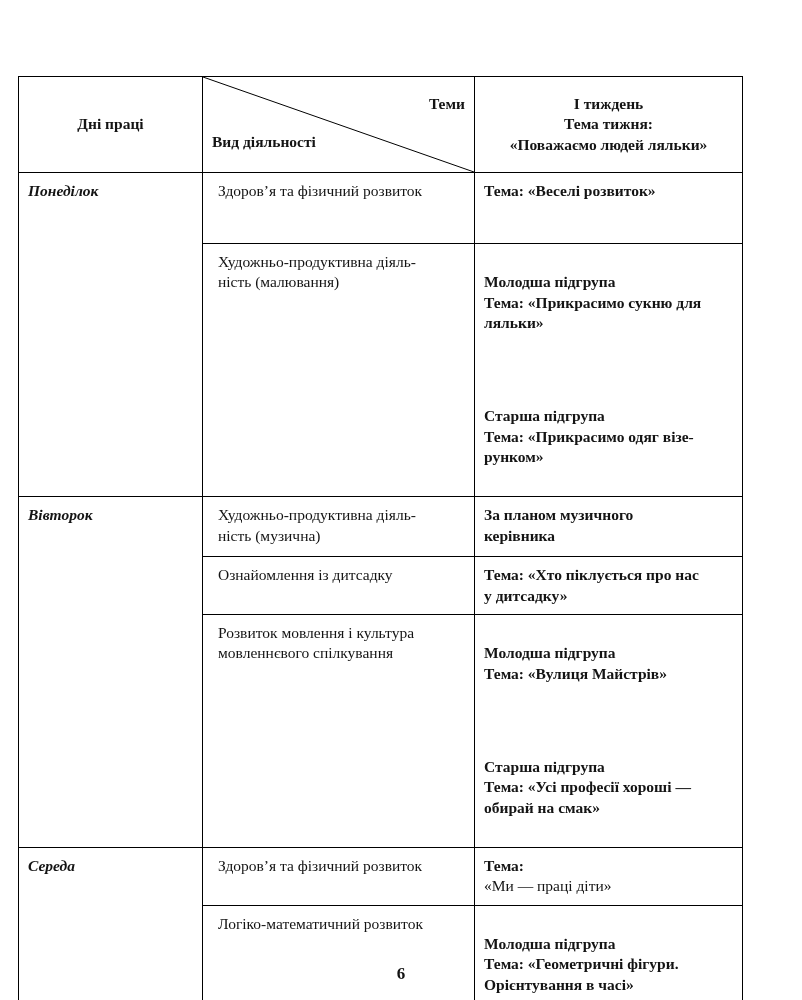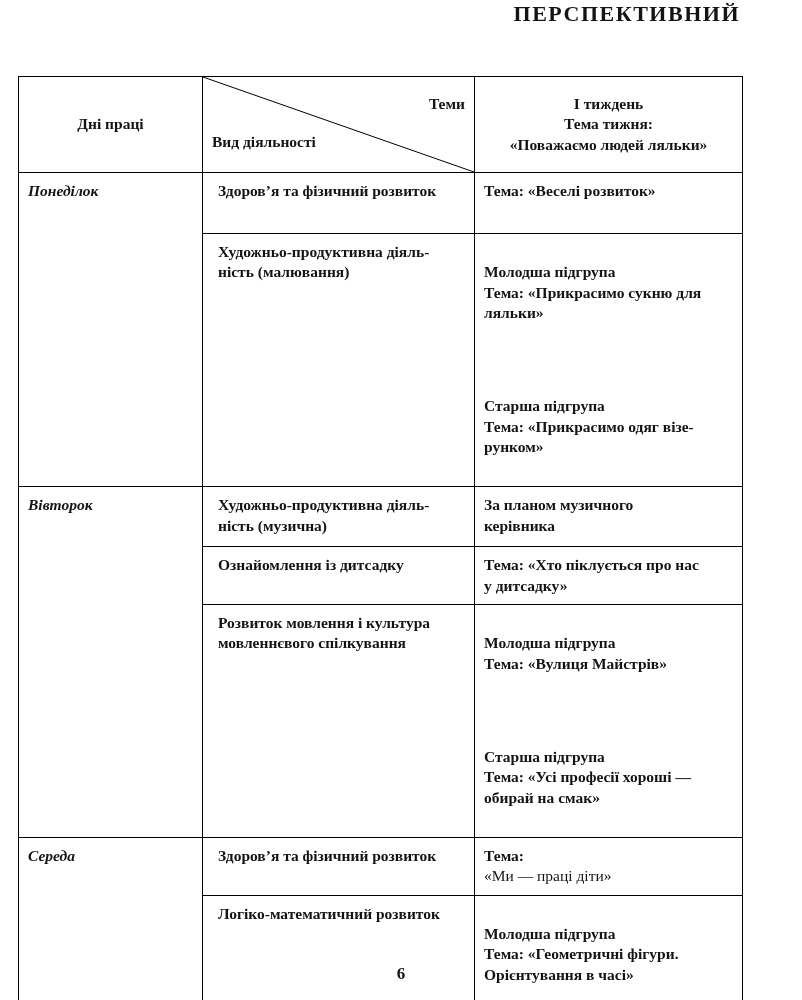--- a/index.html
+++ b/index.html
@@ -31,53 +31,52 @@
   th, td {
     border: 1px solid #000;
     vertical-align: top;
     padding: 8px 9px;
     font-size: 15.5px;
     line-height: 1.32;
     overflow: hidden;
   }
   .pre { white-space: pre-line; }
   td.day { font-weight: bold; font-style: italic; }
-  td.activity { font-weight: bold; padding-left: 15px; }
+  td.activity { font-weight: normal; padding-left: 15px; }
   td.theme { font-weight: bold; }
   .hdr-days { vertical-align: middle; text-align: center; font-weight: bold; }
   .hdr-week { vertical-align: middle; text-align: center; font-weight: bold; }
   .hdr-diag { position: relative; padding: 7px; }
   .hdr-diag svg { position: absolute; left: 0; top: 0; width: 100%; height: 100%; display: block; }
   .diag-top { position: absolute; top: 17px; right: 9px; font-weight: bold; }
   .diag-bottom { position: absolute; bottom: 20px; left: 9px; font-weight: bold; }
   .block + .block { margin-top: 52px; }
   .normal { font-weight: normal; }
   .page-number {
     position: absolute;
     left: 0; right: 0;
     bottom: 16px;
     text-align: center;
     font-weight: bold;
     font-size: 17px;
   }
   tr.h-hdr { height: 96px; }
-  tr.h1 { height: 61px; }
+  tr.h1 { height: 71px; }
   tr.h2 { height: 185px; }
   tr.h3 { height: 60px; }
   tr.h4 { height: 55px; }
   tr.h5 { height: 170px; }
   tr.h6 { height: 57px; }
   tr.h7 { height: 185px; }
 </style>
 </head>
 <body>
 
 <div class="page">
 
-  <div class="title">ПЕРСПЕКТИВНИЙ</div>
 
   <table class="schedule">
     <colgroup>
       <col style="width:184px">
       <col style="width:272px">
       <col style="width:268px">
     </colgroup>
 
     <tbody>
         <tr class="h-hdr">

